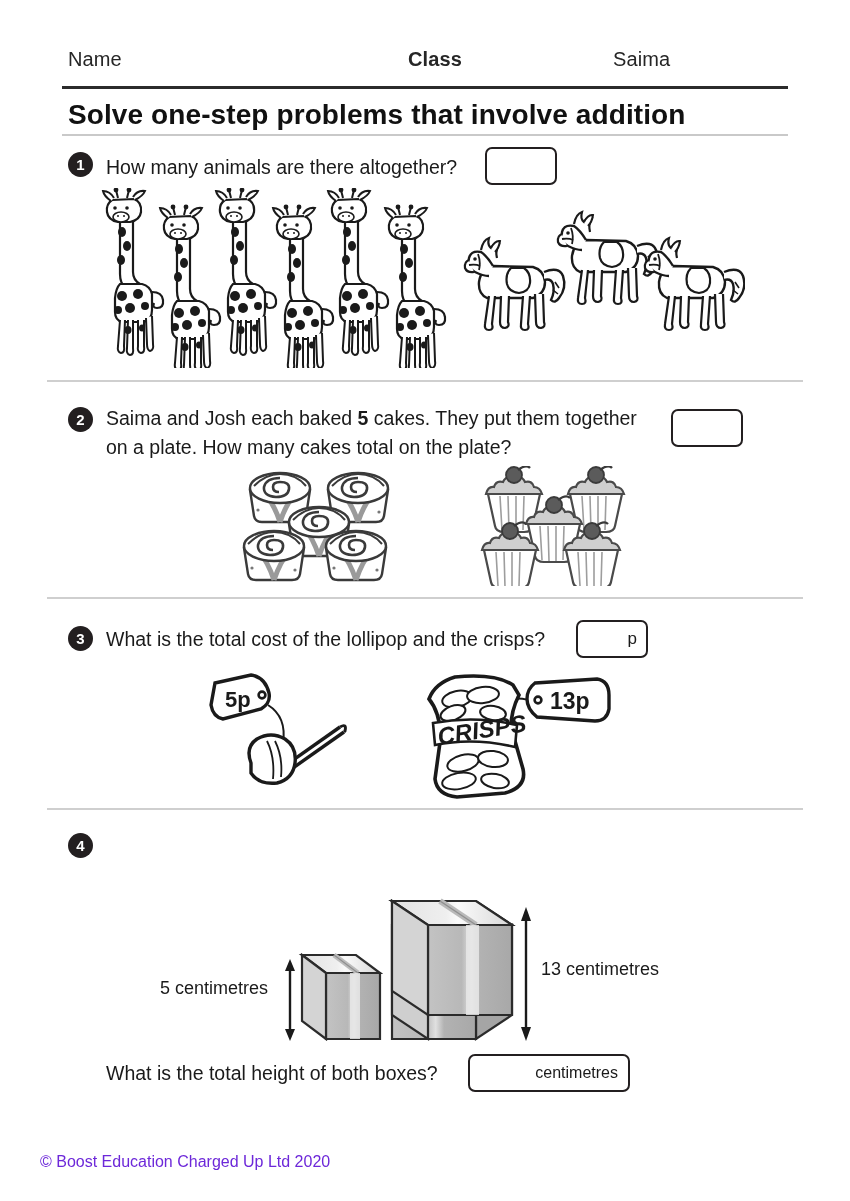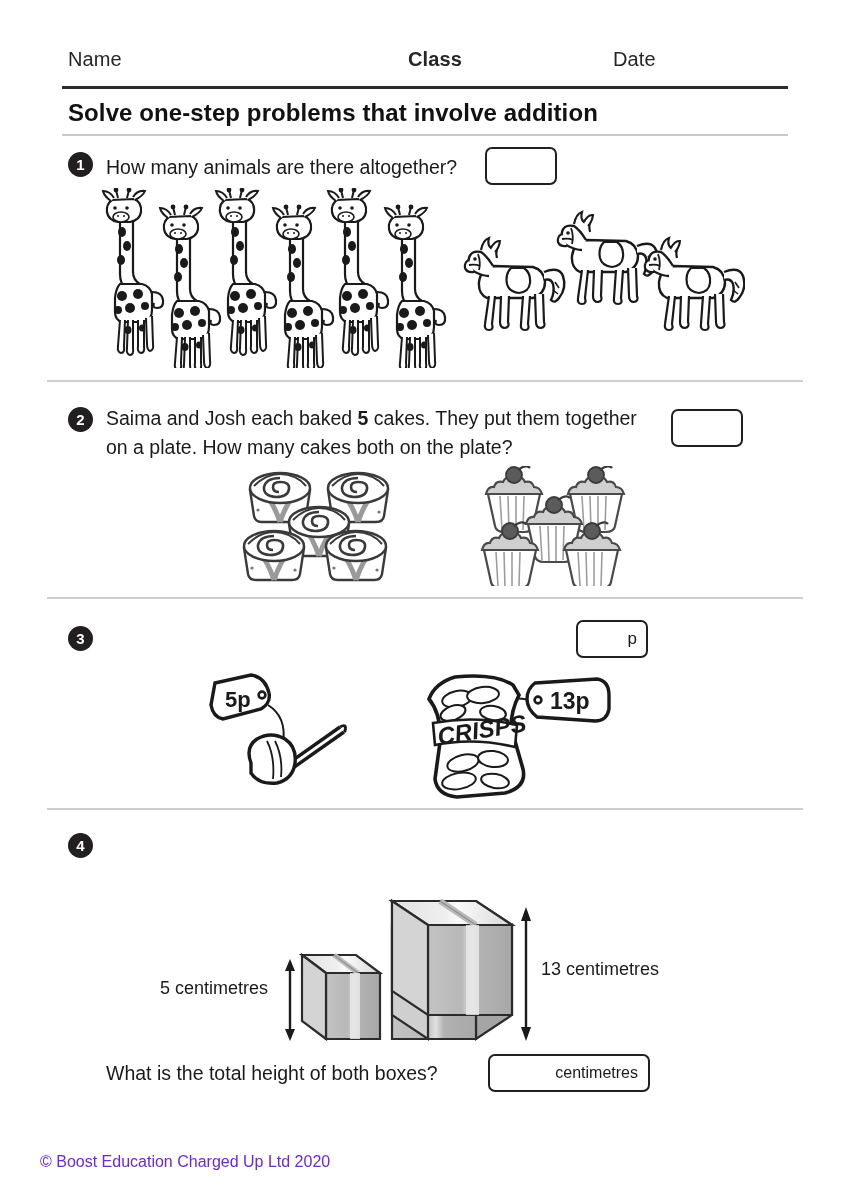--- a/index.html
+++ b/index.html
@@ -55,21 +55,21 @@
     position: absolute;
     left: 47px;
     width: 756px;
     height: 1.5px;
     background: #cfcfcf;
   }
 
   .title {
     position: absolute;
     left: 68px; top: 99px;
-    font-size: 24px;
+    font-size: 28px;
     font-weight: bold;
     color: #111;
     letter-spacing: .1px;
   }
 
   
   .qnum {
     position: absolute;
     width: 25px; height: 25px;
     border-radius: 50%;
@@ -121,21 +121,21 @@
   }
 </style>
 </head>
 <body>
 
 <div class="page">
 
   <div class="header-row">
     <div class="hdr-label hdr-name">Name</div>
     <div class="hdr-label hdr-class">Class</div>
-    <div class="hdr-label hdr-date">Date</div>
+    <div class="hdr-label hdr-date">Saima</div>
   </div>
   <div class="rule-thick" style="top:86px;"></div>
   <div class="title">Solve one-step problems that involve addition</div>
   <div class="rule-thin" style="top:134px;"></div>
 
   <div class="qnum" style="left:68px; top:152px;">1</div>
   <div class="qtext" style="left:106px; top:153px;">How many animals are there altogether?</div>
   <div class="ansbox" style="left:485px; top:147px; width:72px; height:38px;">
     <span></span>
   </div>
@@ -219,21 +219,21 @@
     <g>
       <use href="#pony" x="372" y="44"></use>
       <use href="#pony" x="465" y="18"></use>
       <use href="#pony" x="552" y="44"></use>
     </g>
   </svg>
 
   <div class="rule-sep" style="top:380px;"></div>
 
   <div class="qnum" style="left:68px; top:407px;">2</div>
-  <div class="qtext" style="left:106px; top:404px; width:560px;"><span>Saima and Josh each baked </span><b>5</b><span> cakes.  They put them together</span><br><span>on a plate. How many cakes both on the plate?</span></div>
+  <div class="qtext" style="left:106px; top:404px; width:560px;"><span>Saima and Josh each baked </span><b>5</b><span> cakes.  They put them together</span><br><span>on a plate. How many cakes total on the plate?</span></div>
   <div class="ansbox" style="left:671px; top:409px; width:72px; height:38px;">
     <span></span>
   </div>
 
   <svg class="art" style="left:232px; top:466px;" width="420" height="120" viewBox="0 0 420 120">
     <defs>
       <g id="swirlcake">
 
         <path d="M4 20 L8 46 Q9 52 16 52 L52 52 Q59 52 60 46 L64 20 Z" fill="#ffffff" stroke="#3a3a3a" stroke-width="2.4"></path>
         <path d="M18 22 Q28 34 34 52" fill="none" stroke="#9a9a9a" stroke-width="5"></path>
@@ -268,20 +268,21 @@
       <use href="#cupcake" x="330" y="2"></use>
       <use href="#cupcake" x="288" y="32"></use>
       <use href="#cupcake" x="244" y="58"></use>
       <use href="#cupcake" x="326" y="58"></use>
     </g>
   </svg>
 
   <div class="rule-sep" style="top:597px;"></div>
 
   <div class="qnum" style="left:68px; top:626px;">3</div>
+  <div class="qtext" style="left:106px; top:625px;">What is the total cost of the lollipop and the crisps?</div>
   <div class="ansbox" style="left:576px; top:620px; width:72px; height:38px;">
     <span>p</span>
   </div>
 
   <svg class="art" style="left:205px; top:665px;" width="450" height="135" viewBox="0 0 450 135">
 
     <path d="M63 40 Q82 52 78 78" fill="none" stroke="#1a1a1a" stroke-width="2"></path>
 
     <g>
       <path d="M10 18 L46 10 Q60 12 64 28 Q66 38 56 44 L18 54 Q8 52 6 40 Z" fill="#fff" stroke="#1a1a1a" stroke-width="3.4"></path>
@@ -382,19 +383,19 @@
       <line x1="246" y1="24" x2="246" y2="138" stroke="#1a1a1a" stroke-width="2.4"></line>
       <polygon points="246,14 241,28 251,28" fill="#1a1a1a"></polygon>
       <polygon points="246,148 241,134 251,134" fill="#1a1a1a"></polygon>
     </g>
   </svg>
 
   <div class="dimlabel" style="left:160px; top:978px;">5 centimetres</div>
   <div class="dimlabel" style="left:541px; top:959px;">13 centimetres</div>
 
   <div class="qtext" style="left:106px; top:1059px;">What is the total height of both boxes?</div>
-  <div class="ansbox" style="left:488px; top:1054px; width:162px; height:38px;">
+  <div class="ansbox" style="left:468px; top:1054px; width:162px; height:38px;">
     <span class="wide">centimetres</span>
   </div>
 
   <div class="footer">©  Boost Education Charged Up Ltd 2020</div>
 
 </div>
 
 </body></html>

